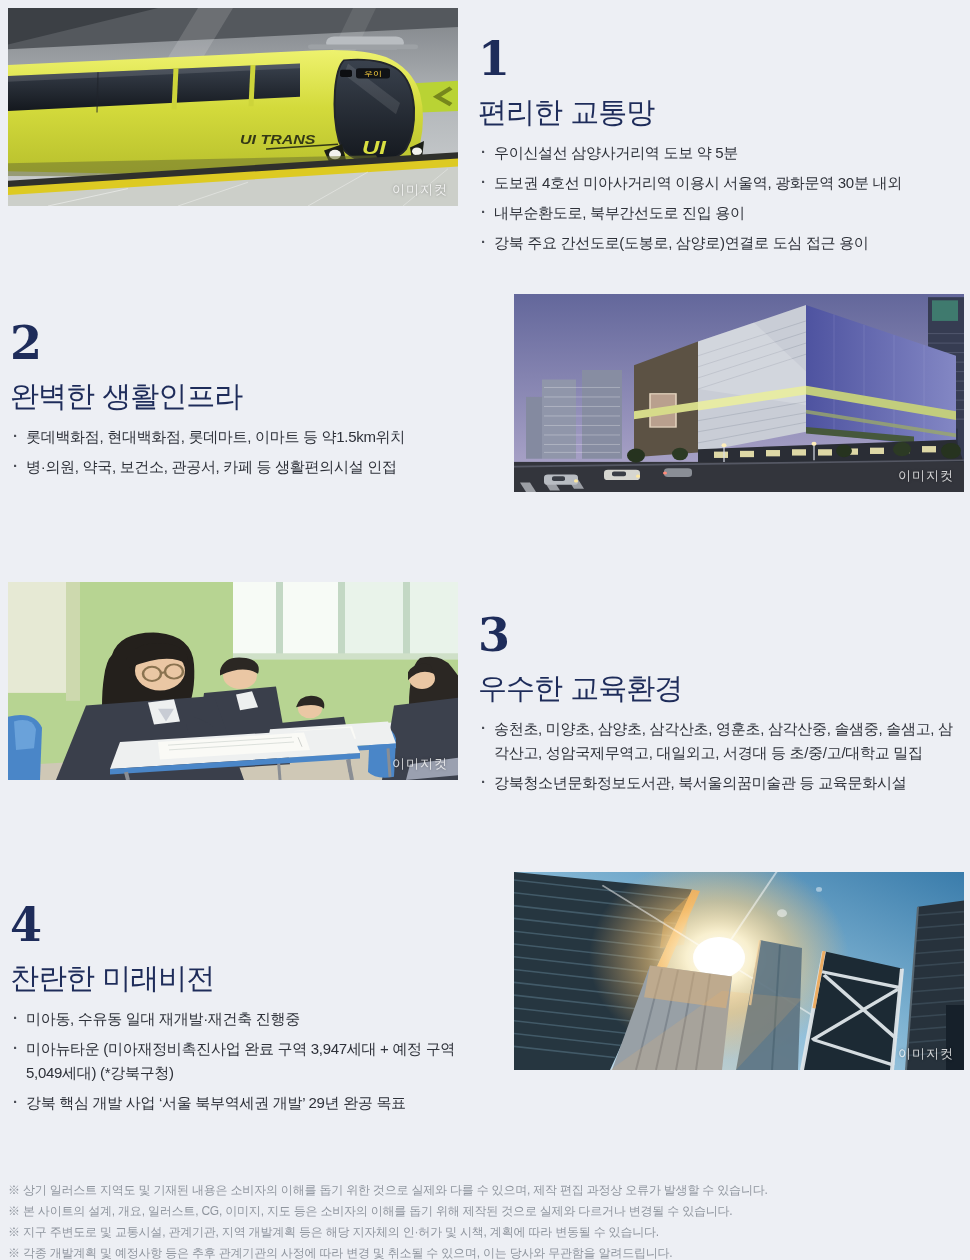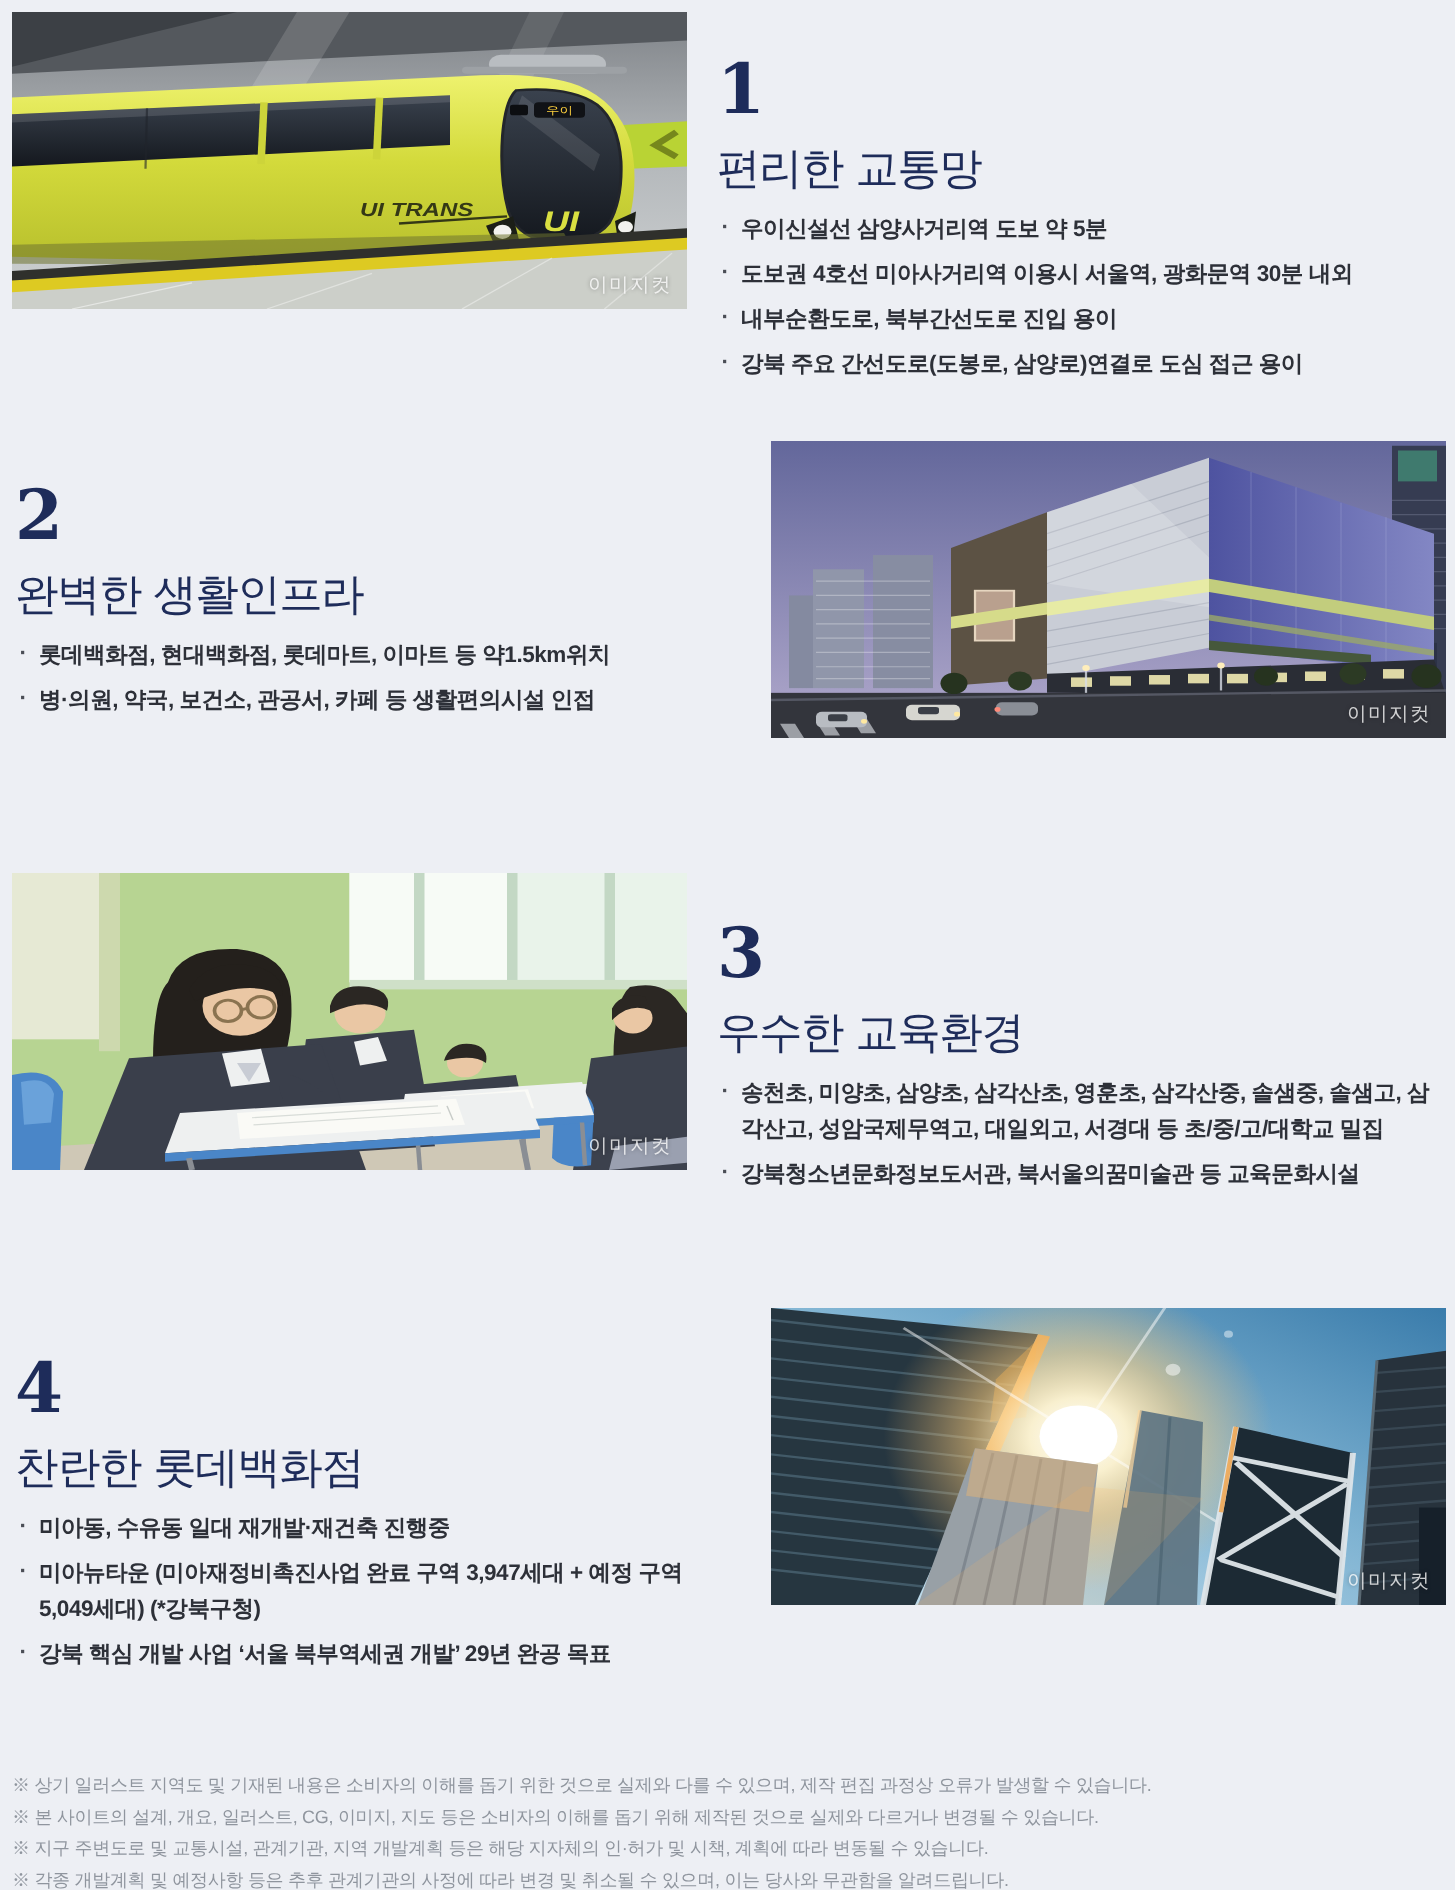--- a/index.html
+++ b/index.html
@@ -44,21 +44,20 @@
     font-size: 29px;
     line-height: 1.15;
     letter-spacing: -1px;
     color: #1e2c5a;
     margin: 14px 0 0 0;
   }
   ul.bullets {
     list-style: none;
     margin: 12px 0 0 0;
     padding: 0;
-    font-weight: bold;
   }
   ul.bullets li {
     position: relative;
     padding-left: 16px;
     font-size: 15px;
     line-height: 24px;
     letter-spacing: -0.3px;
     color: #2d3038;
     margin: 0 0 6px 0;
   }
@@ -365,21 +364,21 @@
     <div class="num">3</div>
     <h2 class="title">우수한 교육환경</h2>
     <ul class="bullets">
       <li><span>송천초, 미양초, 삼양초, 삼각산초, 영훈초, 삼각산중, 솔샘중, 솔샘고, 삼각산고, 성암국제무역고, 대일외고, 서경대 등 초/중/고/대학교 밀집</span></li>
       <li><span>강북청소년문화정보도서관, 북서울의꿈미술관 등 교육문화시설</span></li>
     </ul>
   </div>
 
   <div class="content c4">
     <div class="num">4</div>
-    <h2 class="title">찬란한 롯데백화점</h2>
+    <h2 class="title">찬란한 미래비전</h2>
     <ul class="bullets">
       <li><span>미아동, 수유동 일대 재개발·재건축 진행중</span></li>
       <li><span>미아뉴타운 (미아재정비촉진사업 완료 구역 3,947세대 + 예정 구역 5,049세대) (*강북구청)</span></li>
       <li><span>강북 핵심 개발 사업 ‘서울 북부역세권 개발’ 29년 완공 목표</span></li>
     </ul>
   </div>
 
   <figure class="media f4">
     <svg viewBox="0 0 450 250" preserveAspectRatio="none">
       <defs>

